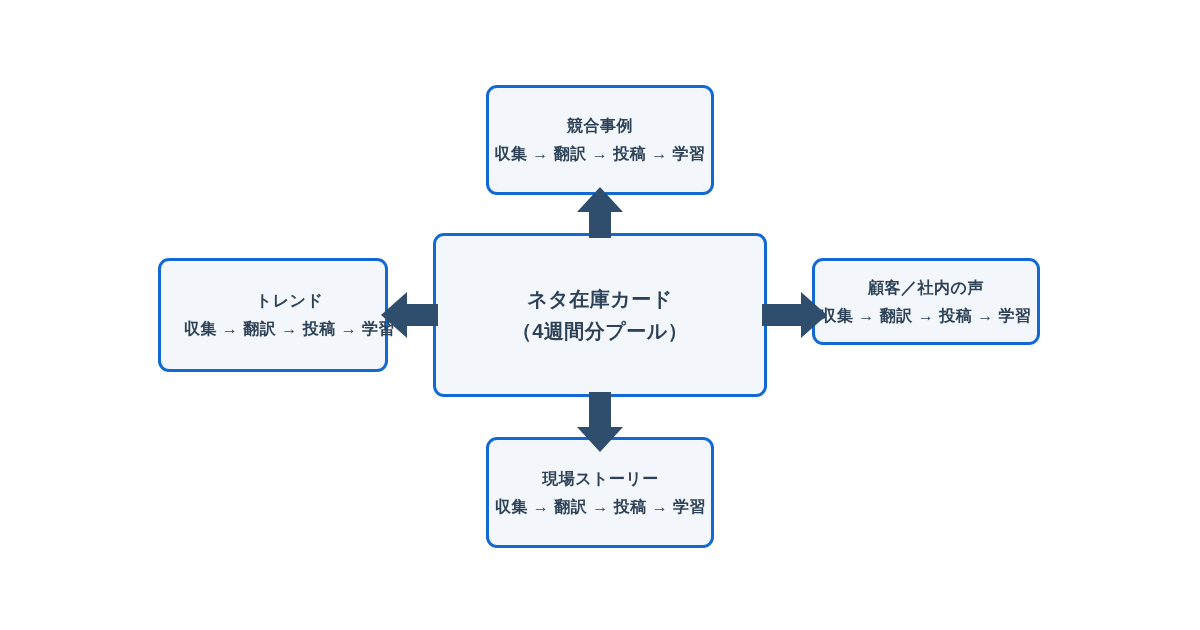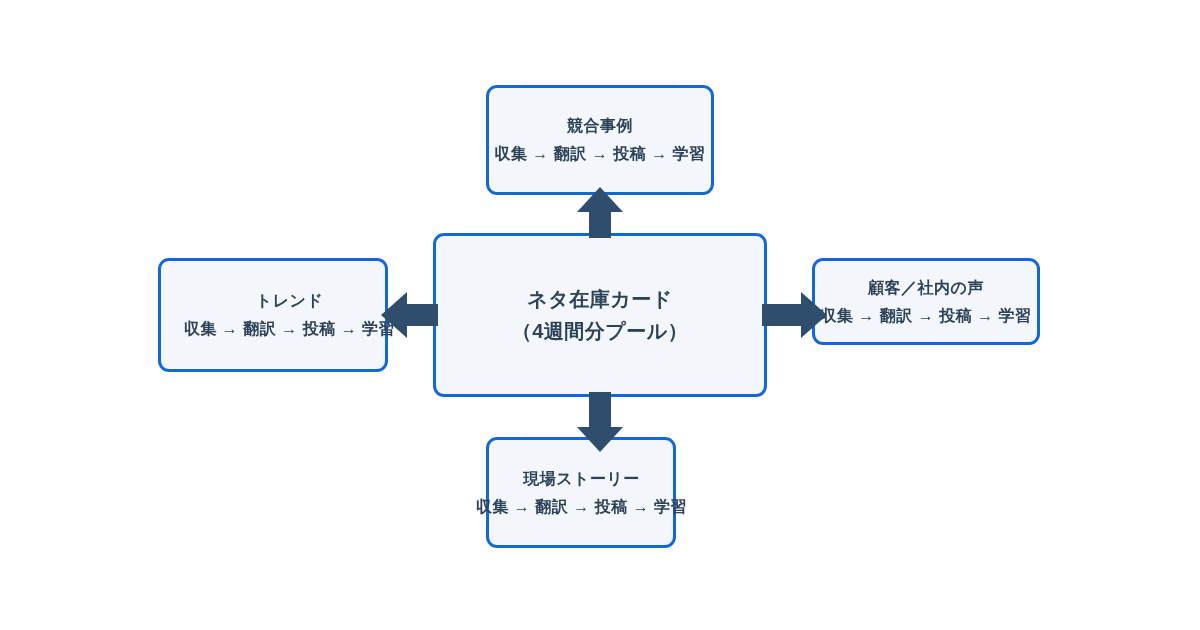--- a/index.html
+++ b/index.html
@@ -54,21 +54,21 @@
     font-weight: 700;
     line-height: 1.6;
     letter-spacing: 0.5px;
     white-space: nowrap;
   }
 
   #node-top    { left: 486px; top:  85px; width: 228px; height: 110px; }
   #node-left   { left: 158px; top: 258px; width: 230px; height: 114px; padding-left: 43px; }
   #node-center { left: 433px; top: 233px; width: 334px; height: 164px; }
   #node-right  { left: 812px; top: 258px; width: 228px; height: 87px; }
-  #node-bottom { left: 486px; top: 437px; width: 190px; height: 111px; padding-left: 11px; }
+  #node-bottom { left: 486px; top: 437px; width: 228px; height: 111px; padding-left: 11px; }
 
   .arrow-layer {
     position: absolute;
     left: 0; top: 0;
     width: 1200px; height: 630px;
     pointer-events: none;
   }
   .arrow-layer polygon { fill: var(--arrow); }
 </style>
 </head>

